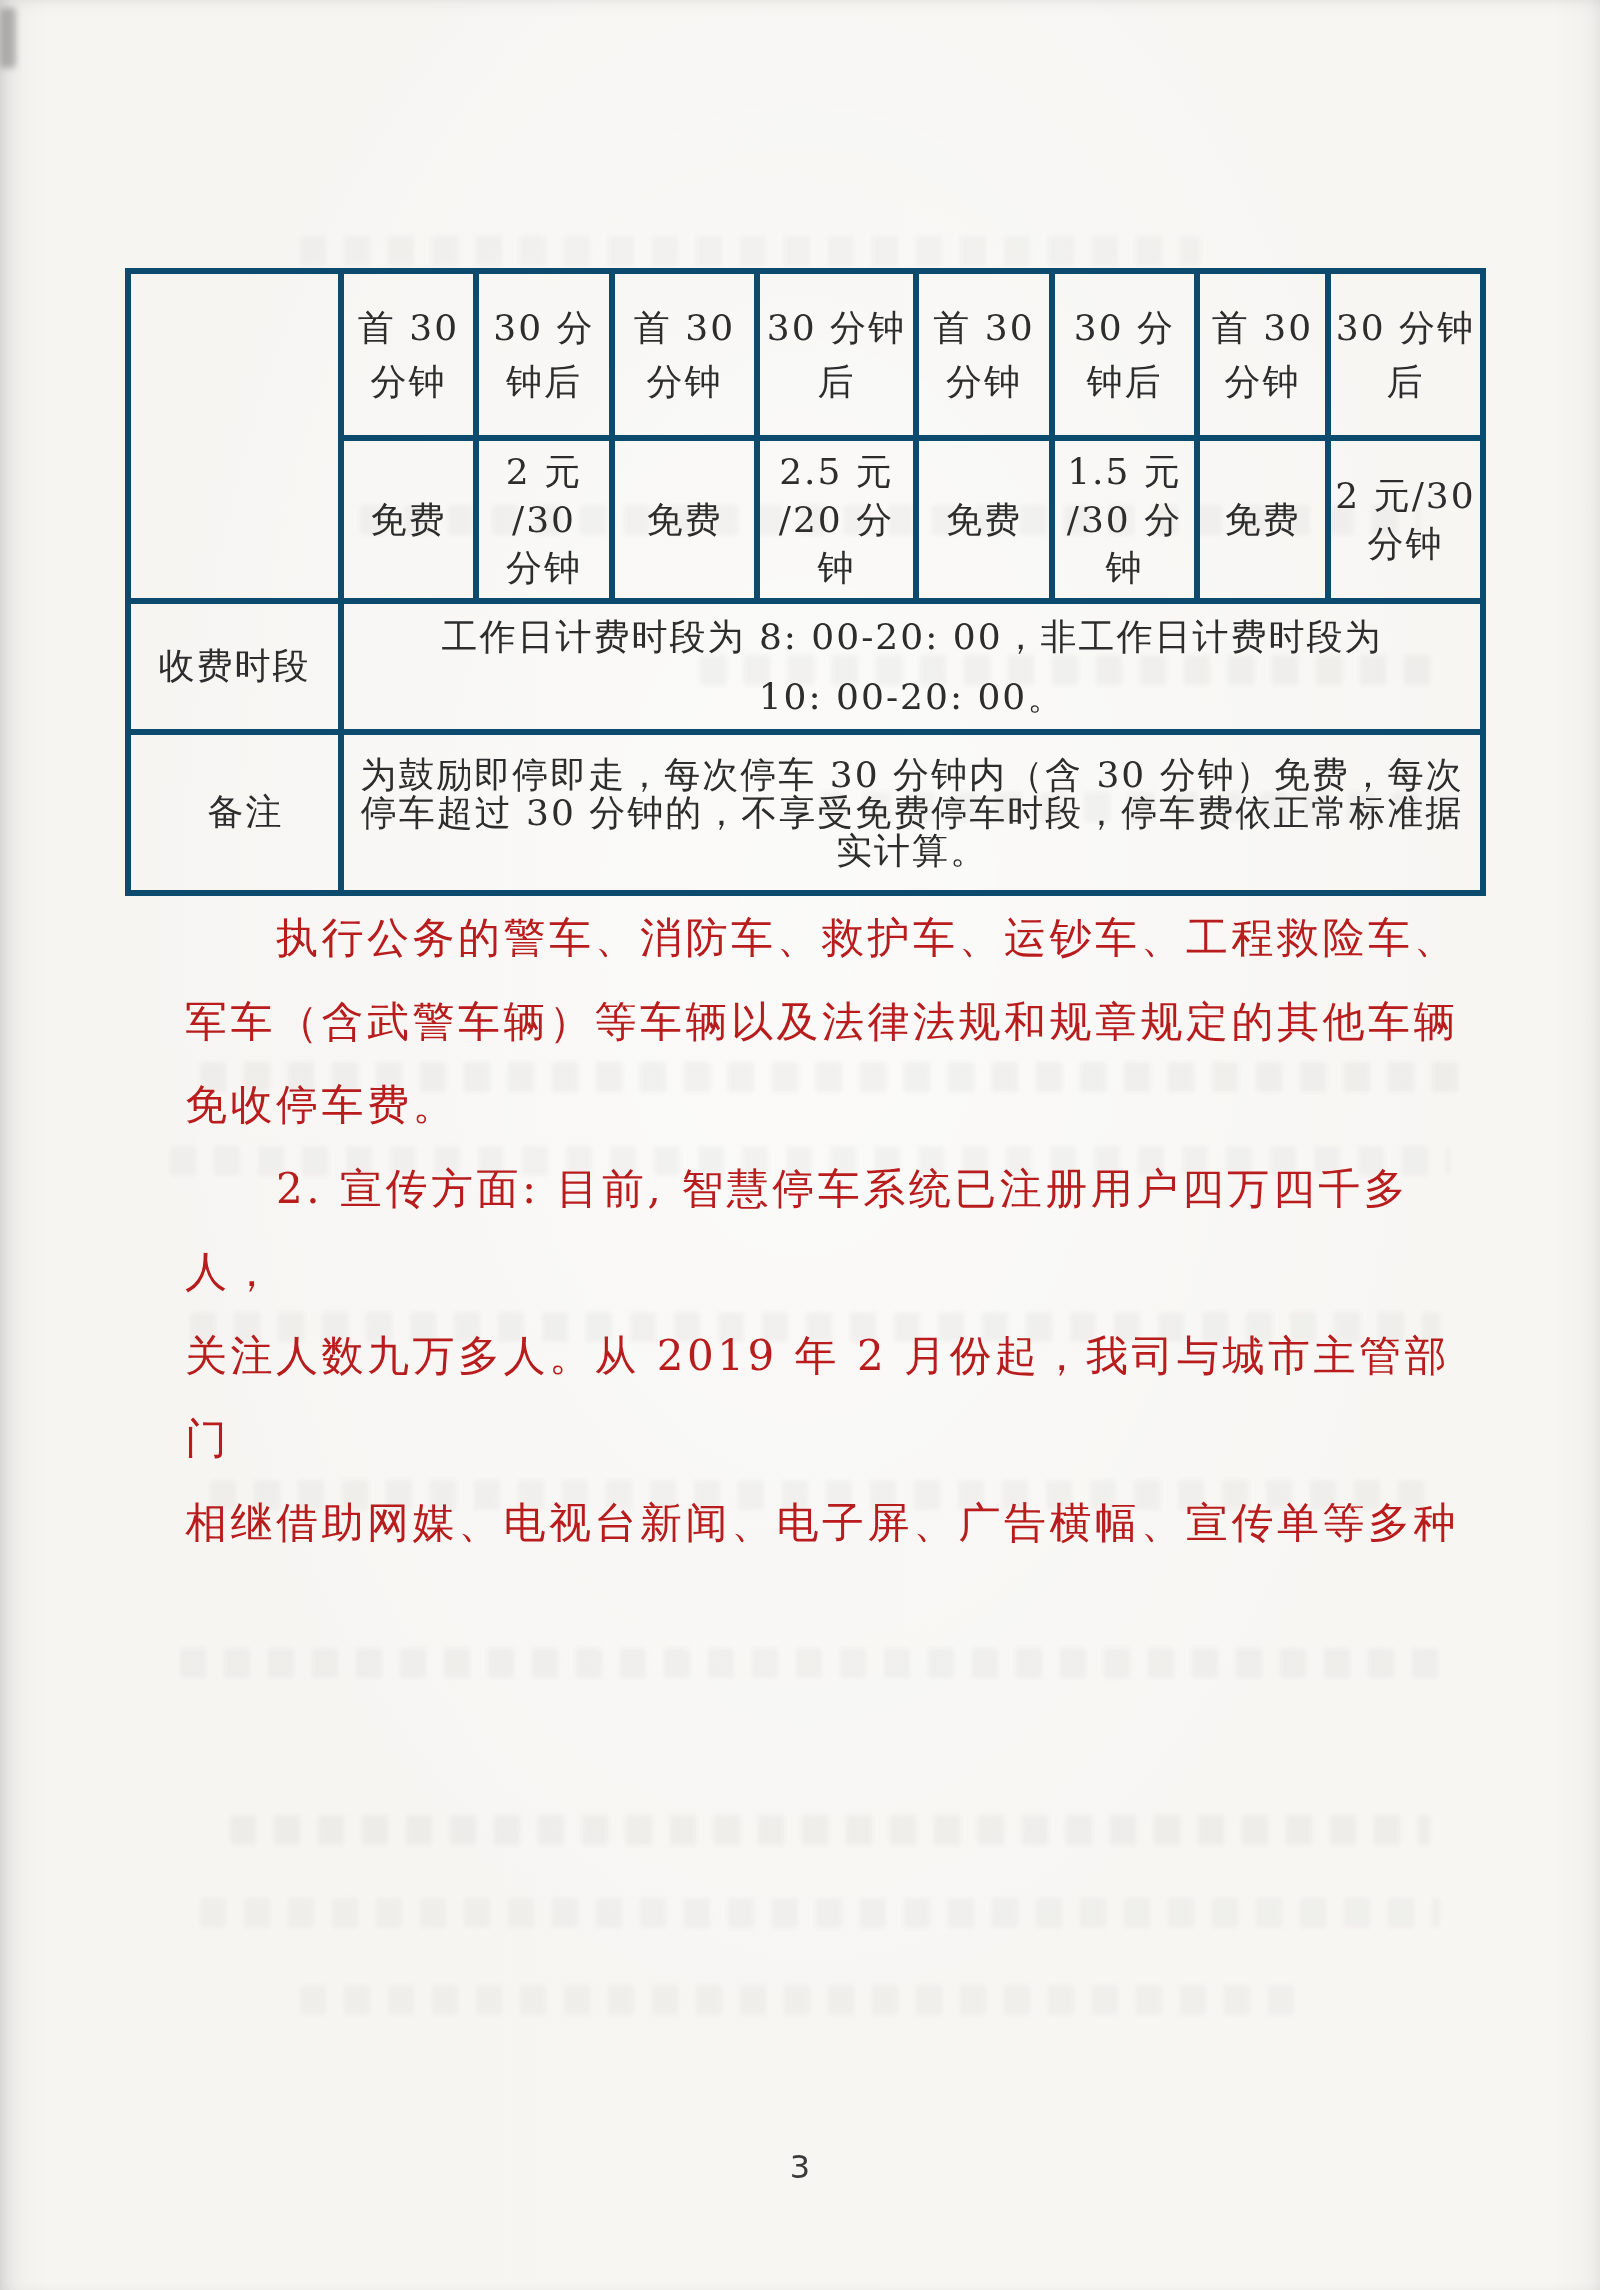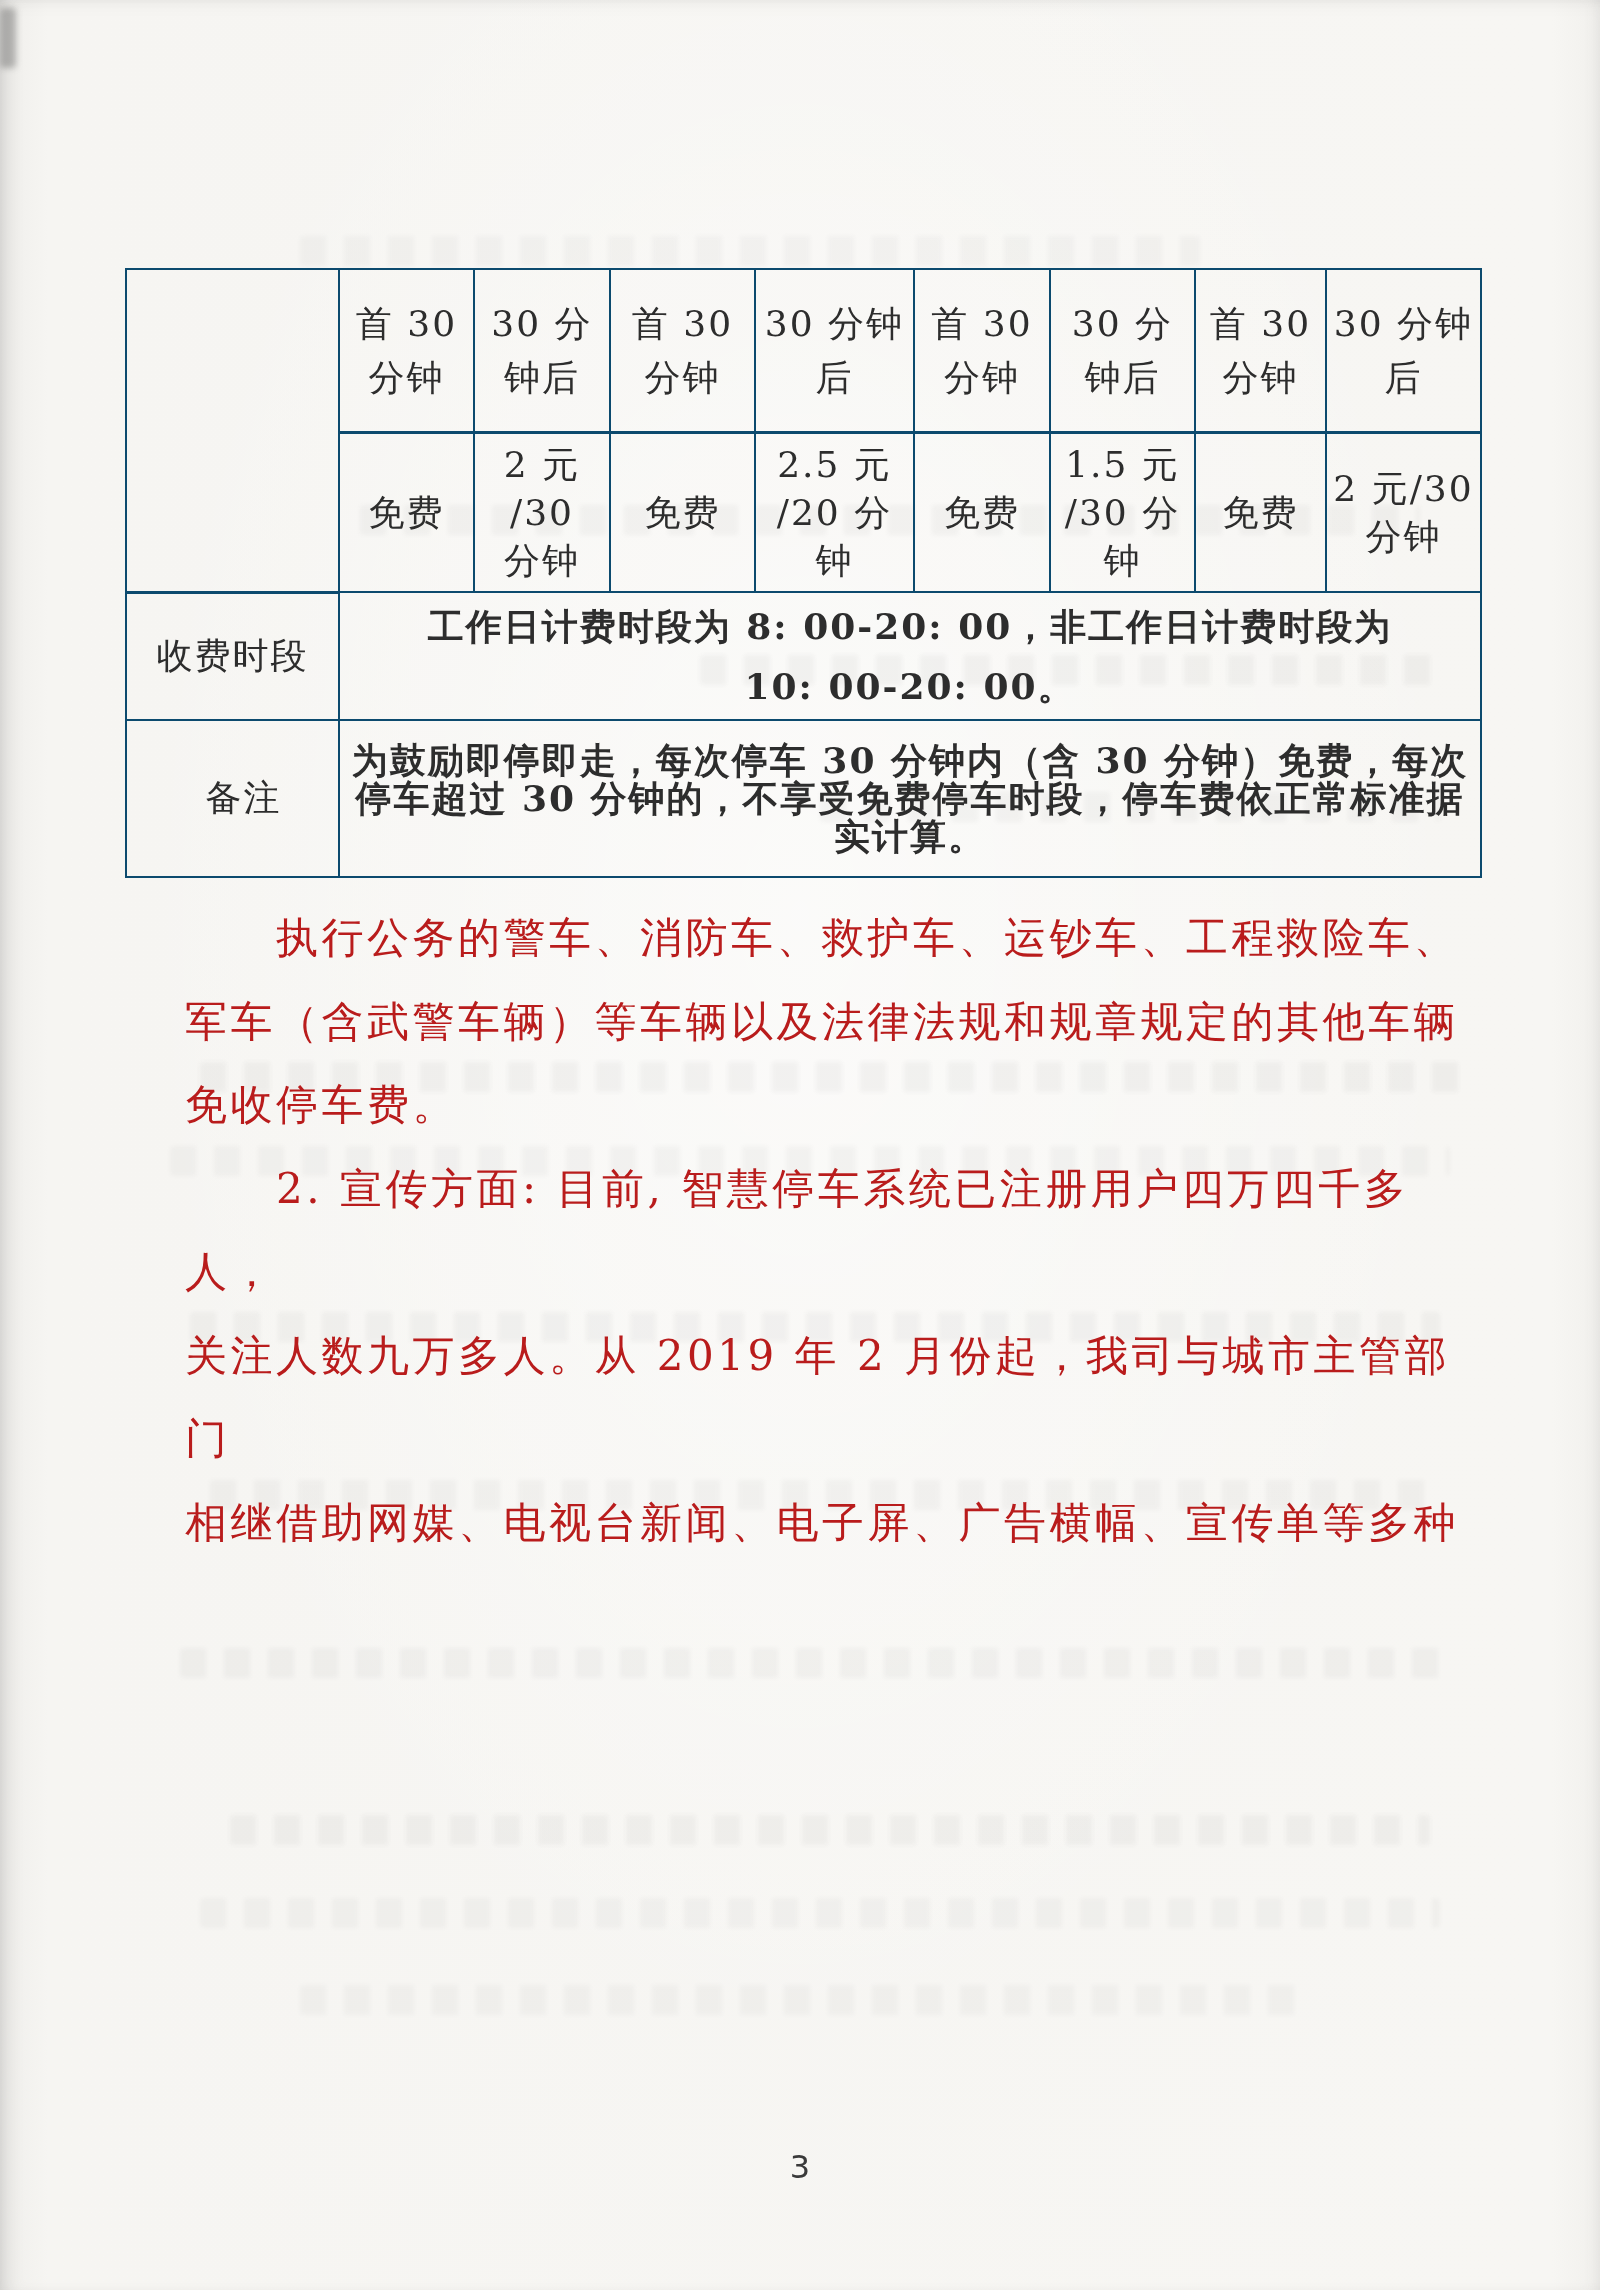--- a/index.html
+++ b/index.html
@@ -25,38 +25,37 @@
     background: rgba(70,70,70,0.35); filter: blur(3px); border-radius: 4px;
   }
 
   
   table.fee-table {
     position: absolute; left: 125px; top: 268px;
     border-collapse: collapse; table-layout: fixed;
     width: 1355px;
   }
   table.fee-table td {
-    border: 2px solid #0c4a6e;
+    border: 6px solid #0c4a6e;
     padding: 0;
     text-align: center; vertical-align: middle;
     font-size: 36px; letter-spacing: 2px;
     white-space: pre-line;
     color: #2d2d2d;
   }
   tr.r1 td { height: 161px; line-height: 54px; border-bottom-width: 3px; }
   tr.r2 td { height: 157px; line-height: 48px; }
   tr.r3 td { height: 125px; }
   tr.r4 td { height: 155px; }
   td.hcol { font-size: 36px; letter-spacing: 7px; margin-left: 20px; }
   td.hcol-remark { letter-spacing: 22px; text-indent: 22px; }
   td.content {
     text-align: left; vertical-align: middle;
     padding: 4px 14px 4px 28px;
     letter-spacing: 2.5px;
-    font-weight: bold;
   }
   td.content-period { font-size: 37px; line-height: 60px; }
   td.content-remark { font-size: 35px; line-height: 38px; }
 
   
   .body-text {
     position: absolute; left: 185px; top: 896px; width: 1302px;
   }
   .body-text p {
     margin: 0;

